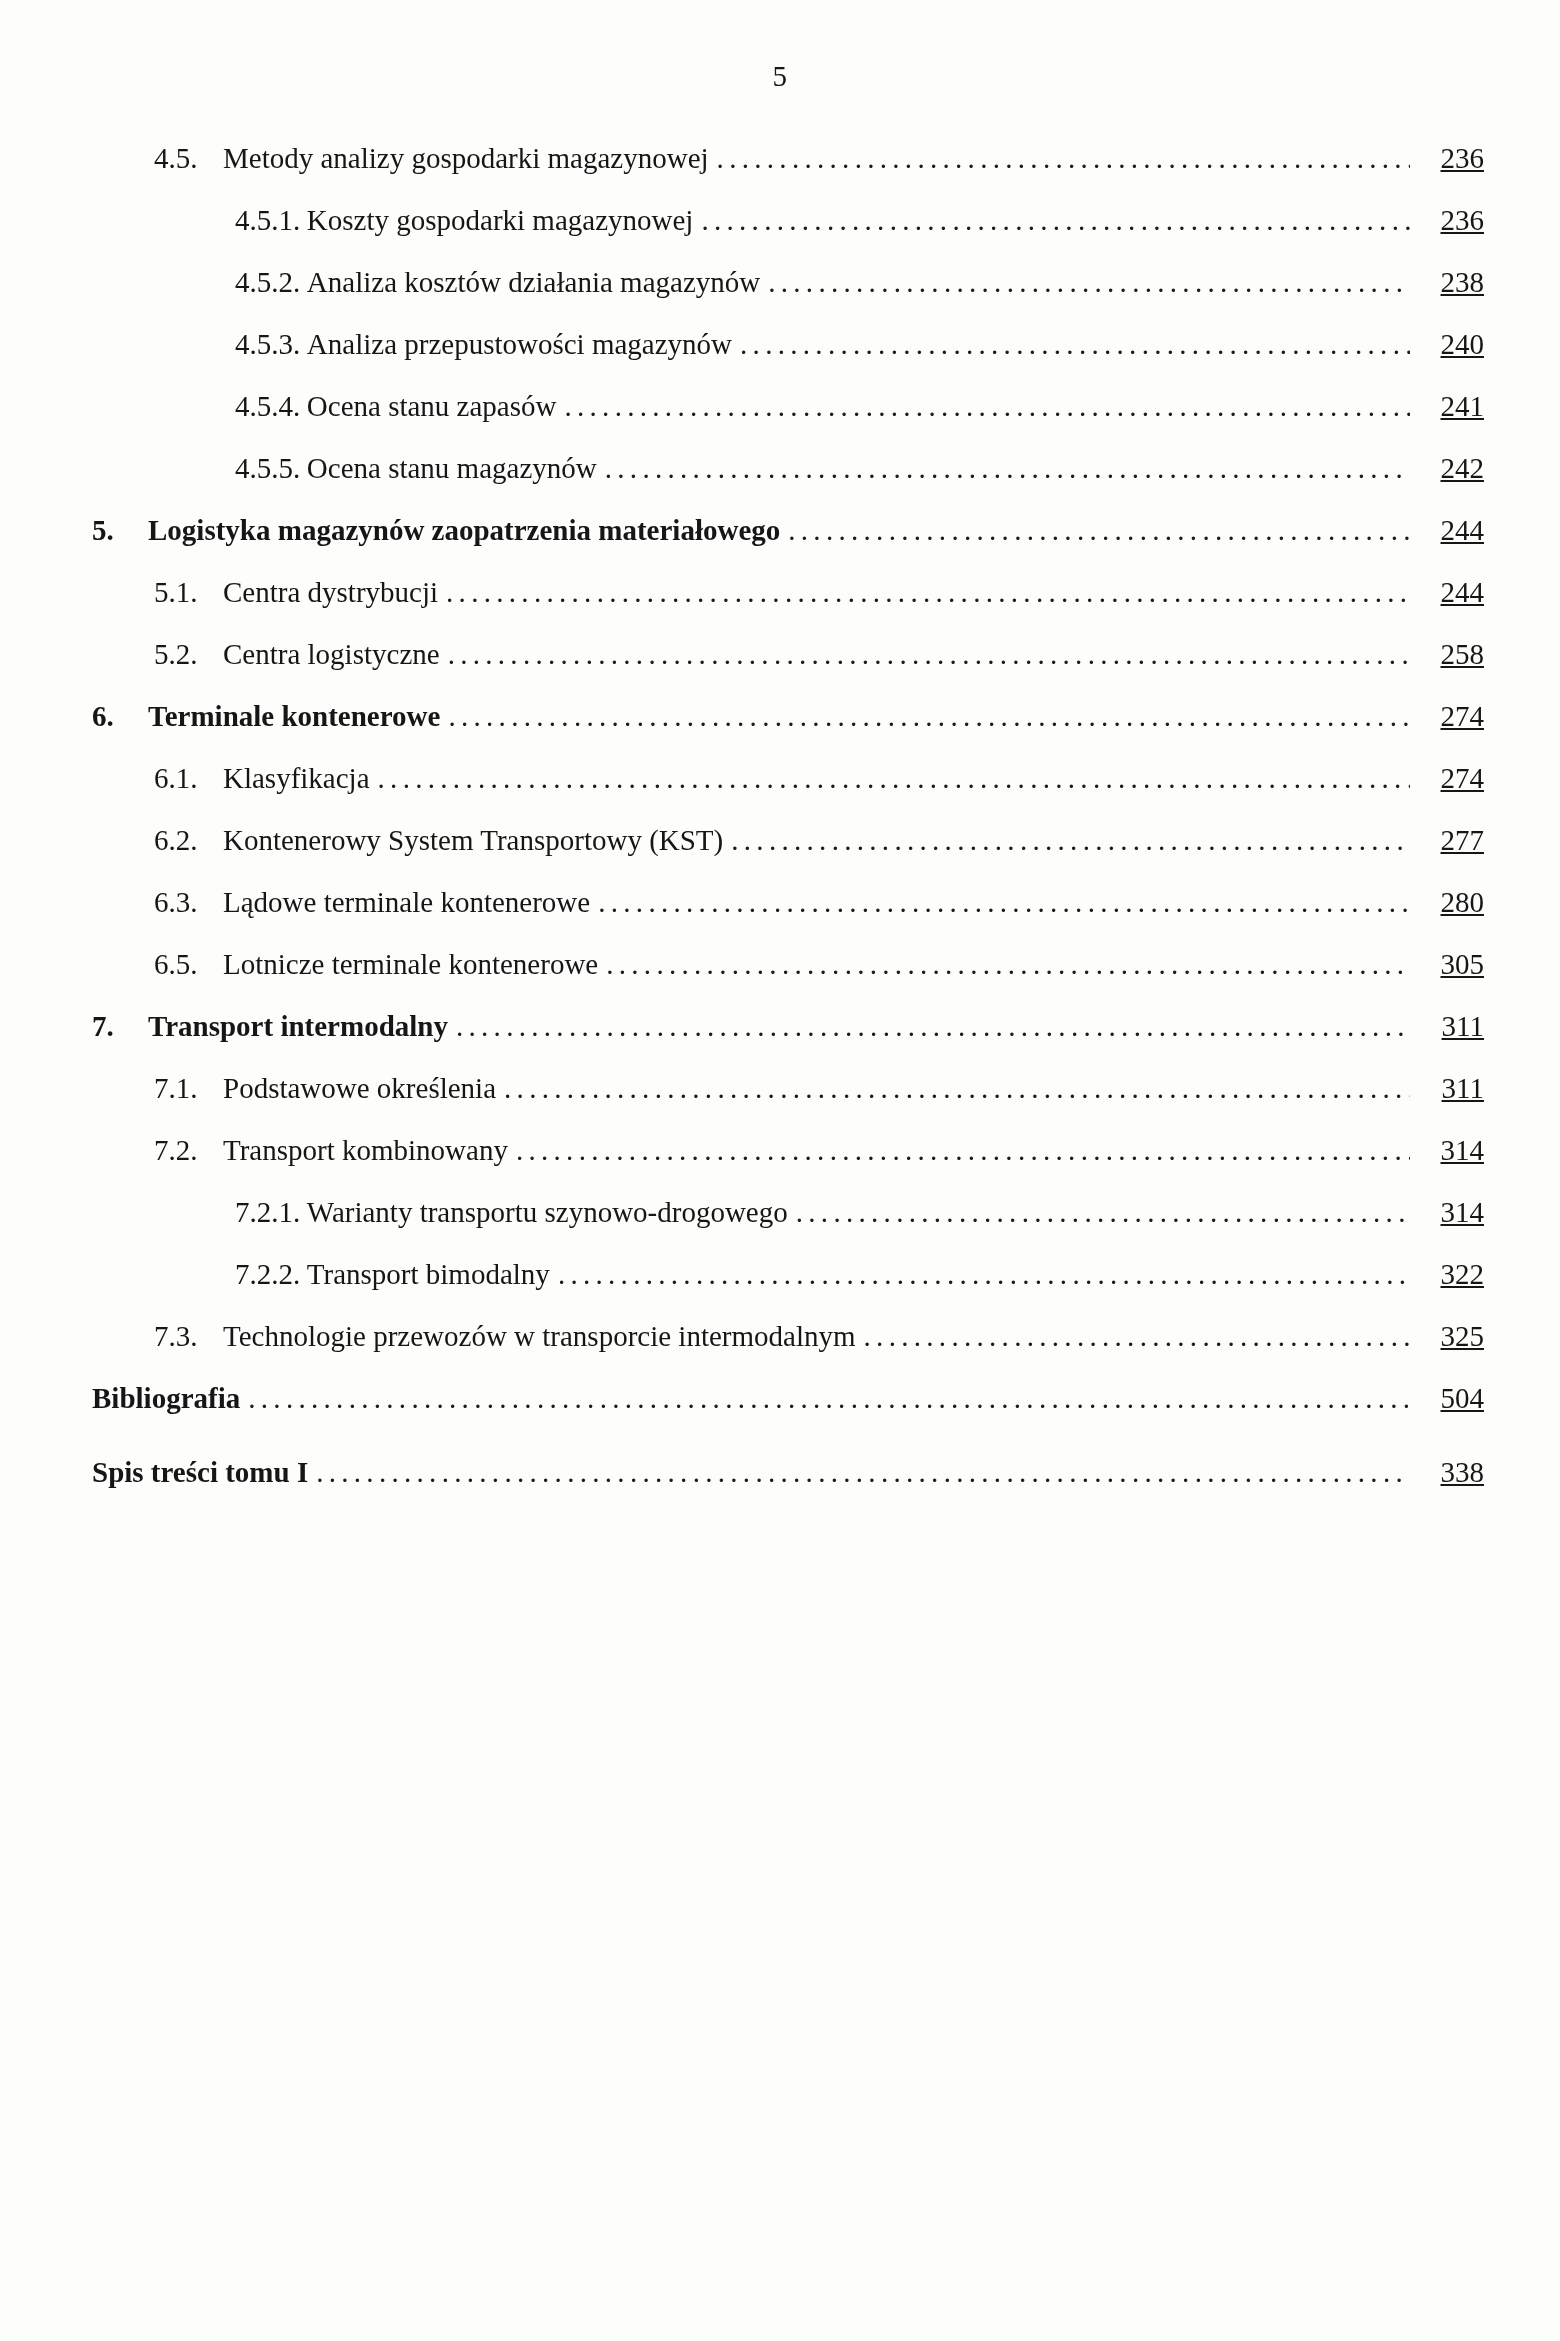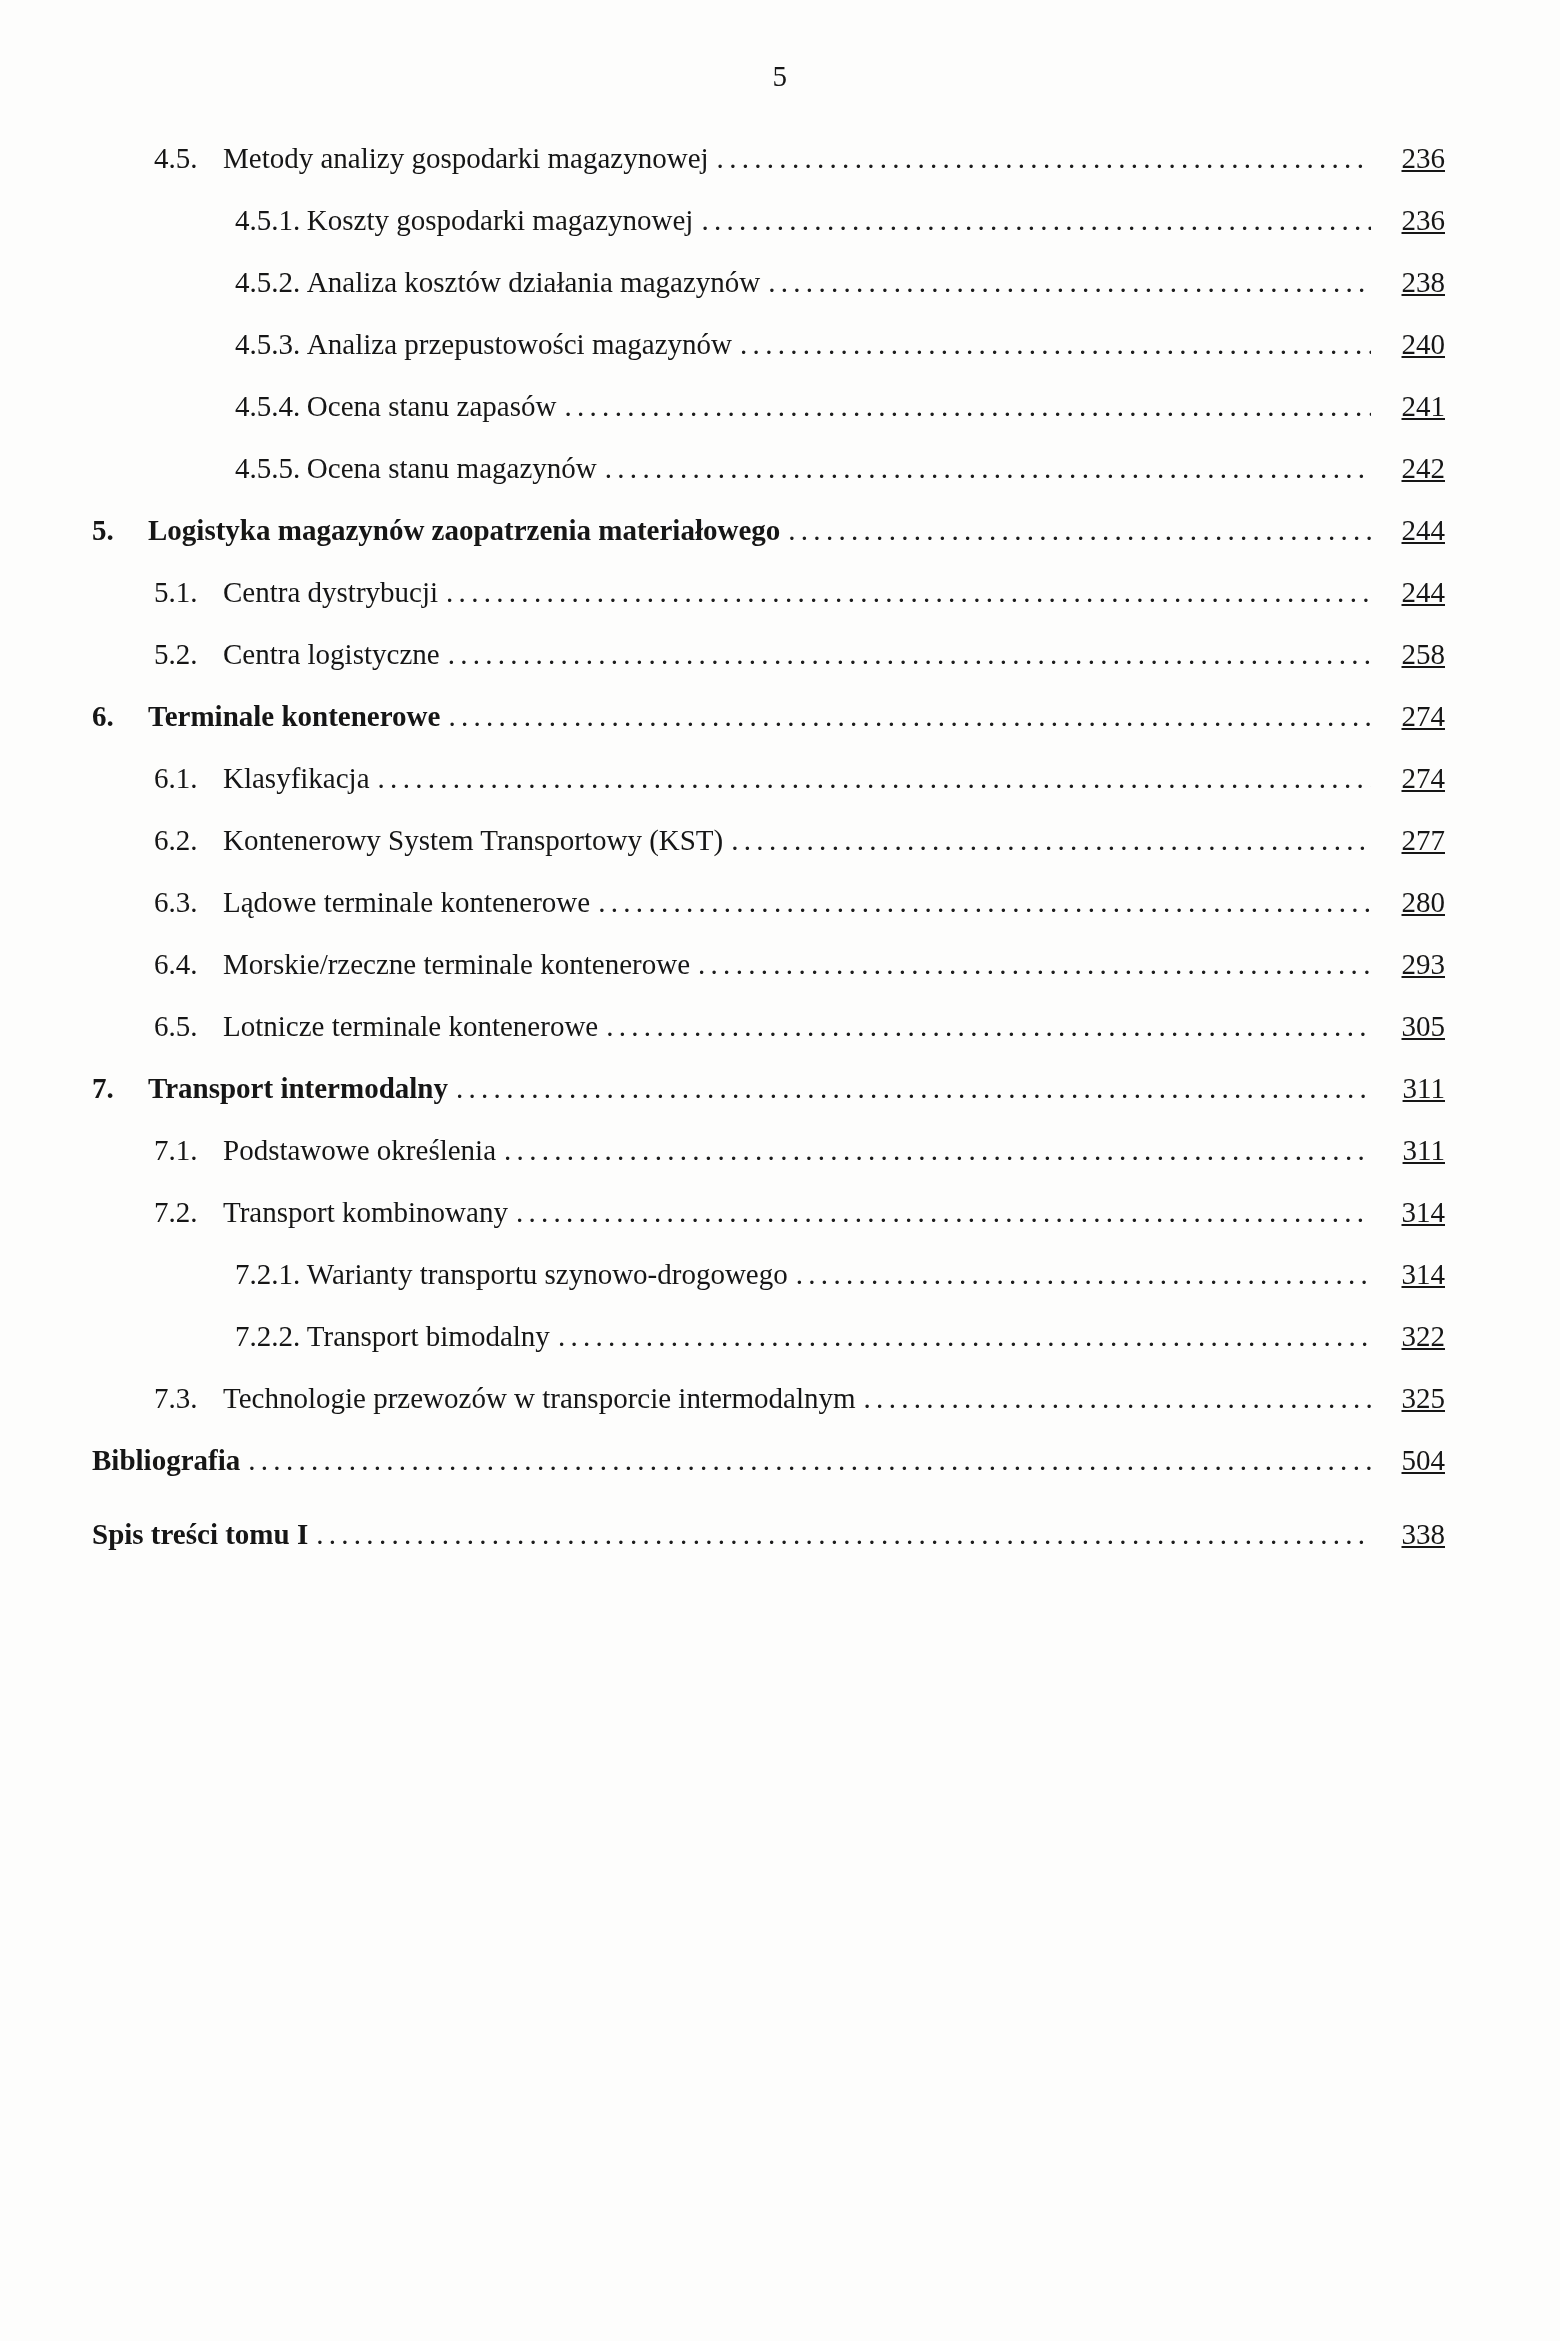--- a/index.html
+++ b/index.html
@@ -25,21 +25,21 @@
     font-size: 29px;
     letter-spacing: 0.7px;
   }
   .toc {
     margin-top: 34px;
   }
   .row {
     display: flex;
     align-items: flex-start;
     line-height: 62px;
-    padding-right: 115px;
+    padding-right: 76px;
     box-sizing: border-box;
     white-space: nowrap;
   }
   .row.lvl-0 { padding-left: 92px; }
   .row.lvl-1 { padding-left: 154px; }
   .row.lvl-2 { padding-left: 235px; }
   .row.bold .num,
   .row.bold .title { font-weight: 700; }
   .num { flex: 0 0 auto; }
   .lvl-0 .num { min-width: 56px; }
@@ -147,26 +147,20 @@
     <span class="leader"></span>
     <span class="pagenum">277</span>
   </div>
       <div class="row lvl-1">
     <span class="num">6.3.</span>
     <span class="title">Lądowe terminale kontenerowe</span>
     <span class="leader"></span>
     <span class="pagenum">280</span>
   </div>
       <div class="row lvl-1">
-    <span class="num">6.4.</span>
-    <span class="title">Morskie/rzeczne terminale kontenerowe</span>
-    <span class="leader"></span>
-    <span class="pagenum">293</span>
-  </div>
-      <div class="row lvl-1">
     <span class="num">6.5.</span>
     <span class="title">Lotnicze terminale kontenerowe</span>
     <span class="leader"></span>
     <span class="pagenum">305</span>
   </div>
       <div class="row lvl-0 bold">
     <span class="num">7.</span>
     <span class="title">Transport intermodalny</span>
     <span class="leader"></span>
     <span class="pagenum">311</span>

